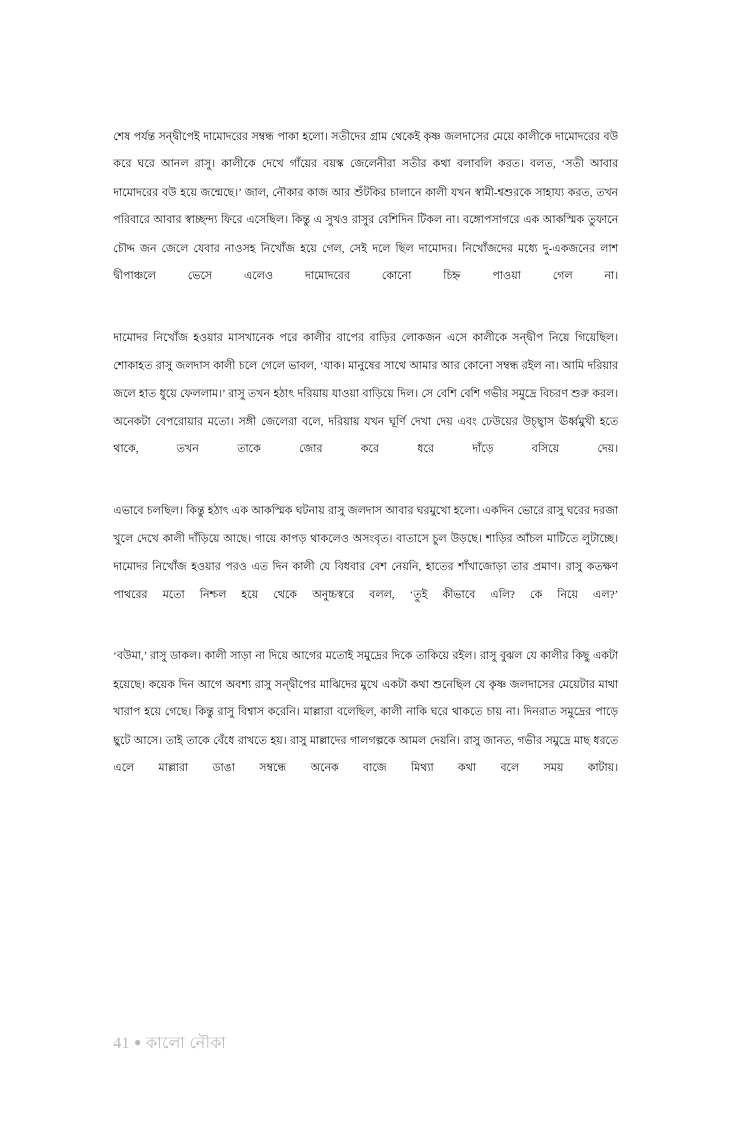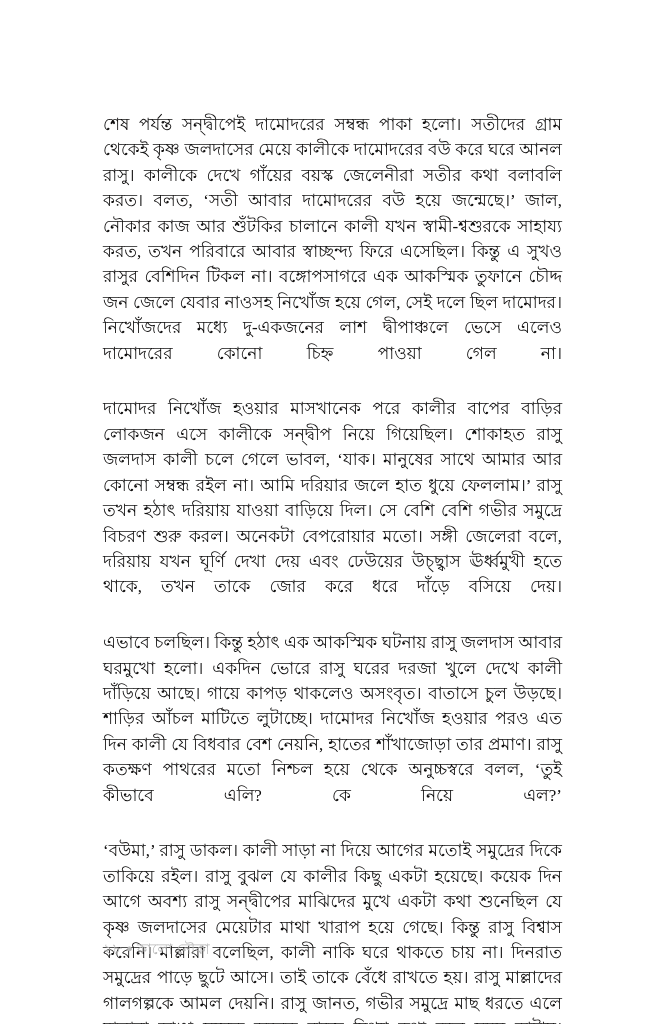--- a/index.html
+++ b/index.html
@@ -18,21 +18,21 @@
   .text-block {
     position: absolute;
     left: 103px;
     top: 112px;
     width: 459px;
   }
   .para {
     margin: 0 0 5px 0;
     padding: 0;
     font-family: "Liberation Serif", "DejaVu Serif", serif;
-    font-size: 17px;
+    font-size: 10px;
     line-height: 25.4px;
     color: #100f0f;
     text-align: justify;
     text-justify: inter-word;
     word-spacing: 0.2px;
     text-indent: 0;
     hyphens: none;
     -webkit-hyphens: none;
   }
   .para:last-child {
@@ -69,16 +69,16 @@
 
   <div class="text-block">
     <p class="para">শেষ পর্যন্ত সন্দ্বীপেই দামোদরের সম্বন্ধ পাকা হলো। সতীদের গ্রাম থেকেই কৃষ্ণ জলদাসের মেয়ে কালীকে দামোদরের বউ করে ঘরে আনল রাসু। কালীকে দেখে গাঁয়ের বয়স্ক জেলেনীরা সতীর কথা বলাবলি করত। বলত, ‘সতী আবার দামোদরের বউ হয়ে জন্মেছে।’ জাল, নৌকার কাজ আর শুঁটকির চালানে কালী যখন স্বামী-শ্বশুরকে সাহায্য করত, তখন পরিবারে আবার স্বাচ্ছন্দ্য ফিরে এসেছিল। কিন্তু এ সুখও রাসুর বেশিদিন টিকল না। বঙ্গোপসাগরে এক আকস্মিক তুফানে চৌদ্দ জন জেলে যেবার নাওসহ নিখোঁজ হয়ে গেল, সেই দলে ছিল দামোদর। নিখোঁজদের মধ্যে দু-একজনের লাশ দ্বীপাঞ্চলে ভেসে এলেও দামোদরের কোনো চিহ্ন পাওয়া গেল না।</p>
     <p class="para">দামোদর নিখোঁজ হওয়ার মাসখানেক পরে কালীর বাপের বাড়ির লোকজন এসে কালীকে সন্দ্বীপ নিয়ে গিয়েছিল। শোকাহত রাসু জলদাস কালী চলে গেলে ভাবল, ‘যাক। মানুষের সাথে আমার আর কোনো সম্বন্ধ রইল না। আমি দরিয়ার জলে হাত ধুয়ে ফেললাম।’ রাসু তখন হঠাৎ দরিয়ায় যাওয়া বাড়িয়ে দিল। সে বেশি বেশি গভীর সমুদ্রে বিচরণ শুরু করল। অনেকটা বেপরোয়ার মতো। সঙ্গী জেলেরা বলে, দরিয়ায় যখন ঘূর্ণি দেখা দেয় এবং ঢেউয়ের উচ্ছ্বাস ঊর্ধ্বমুখী হতে থাকে, তখন তাকে জোর করে ধরে দাঁড়ে বসিয়ে দেয়।</p>
     <p class="para">এভাবে চলছিল। কিন্তু হঠাৎ এক আকস্মিক ঘটনায় রাসু জলদাস আবার ঘরমুখো হলো। একদিন ভোরে রাসু ঘরের দরজা খুলে দেখে কালী দাঁড়িয়ে আছে। গায়ে কাপড় থাকলেও অসংবৃত। বাতাসে চুল উড়ছে। শাড়ির আঁচল মাটিতে লুটাচ্ছে। দামোদর নিখোঁজ হওয়ার পরও এত দিন কালী যে বিধবার বেশ নেয়নি, হাতের শাঁখাজোড়া তার প্রমাণ। রাসু কতক্ষণ পাথরের মতো নিশ্চল হয়ে থেকে অনুচ্চস্বরে বলল, ‘তুই কীভাবে এলি? কে নিয়ে এল?’</p>
     <p class="para">‘বউমা,’ রাসু ডাকল। কালী সাড়া না দিয়ে আগের মতোই সমুদ্রের দিকে তাকিয়ে রইল। রাসু বুঝল যে কালীর কিছু একটা হয়েছে। কয়েক দিন আগে অবশ্য রাসু সন্দ্বীপের মাঝিদের মুখে একটা কথা শুনেছিল যে কৃষ্ণ জলদাসের মেয়েটার মাথা খারাপ হয়ে গেছে। কিন্তু রাসু বিশ্বাস করেনি। মাল্লারা বলেছিল, কালী নাকি ঘরে থাকতে চায় না। দিনরাত সমুদ্রের পাড়ে ছুটে আসে। তাই তাকে বেঁধে রাখতে হয়। রাসু মাল্লাদের গালগল্পকে আমল দেয়নি। রাসু জানত, গভীর সমুদ্রে মাছ ধরতে এলে মাল্লারা ডাঙা সম্বন্ধে অনেক বাজে মিথ্যা কথা বলে সময় কাটায়।</p>
 
   </div>
 
   <div class="footer">
-    <span>২৮</span><span class="sep">●</span><span>কালো নৌকা</span>
+    <span>41</span><span class="sep">●</span><span>কালো নৌকা</span>
   </div>
 
 </div>
 
 </body></html>

